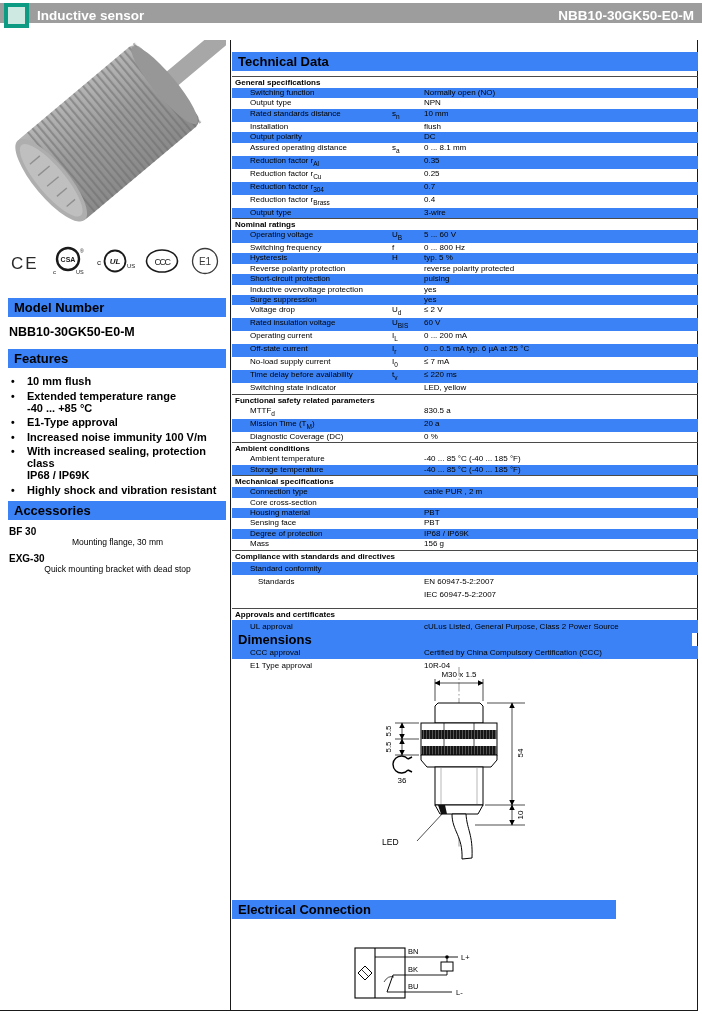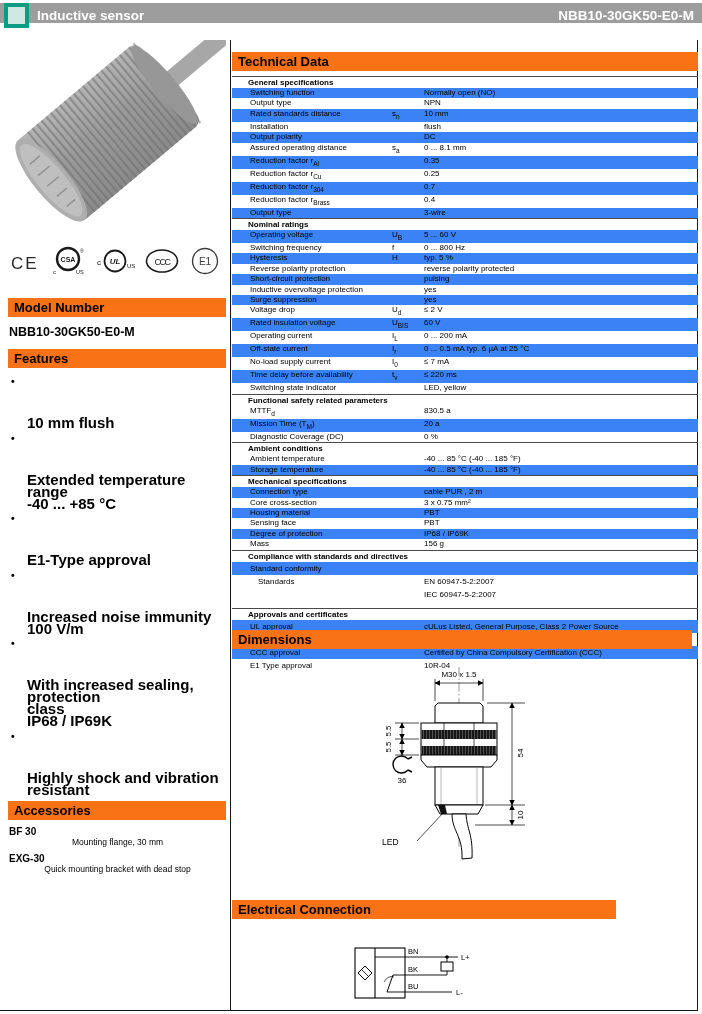--- a/index.html
+++ b/index.html
@@ -11,42 +11,42 @@
             border:4px solid #0d9b84;box-sizing:border-box;}
   .topbar-title{position:absolute;left:37px;top:0;height:26px;line-height:26px;
                 font-size:13.5px;font-weight:bold;color:#fff;}
   .topbar-model{position:absolute;right:8px;top:0;height:26px;line-height:26px;
                 font-size:13.5px;font-weight:bold;color:#fff;}
   
   .divider-v{position:absolute;left:230px;top:40px;width:1px;height:971px;background:#1a1a1a;}
   .border-r{position:absolute;left:697px;top:40px;width:1px;height:971px;background:#1a1a1a;}
   .border-b{position:absolute;left:0px;top:1010px;width:698px;height:1px;background:#1a1a1a;}
   
-  .h-bar{background:#f97316;color:#000;font-weight:bold;font-size:13px;height:19px;
+  .h-bar{background:#3b82f6;color:#000;font-weight:bold;font-size:13px;height:19px;
          line-height:19px;padding-left:6px;}
   
   .left-col{position:absolute;left:8px;top:40px;width:218px;}
   .photo{width:218px;height:196px;}
   .certs{display:flex;align-items:center;justify-content:space-between;height:40px;margin:6px 2px 0 2px;}
   .model-value{margin-top:8px;font-size:12.5px;font-weight:bold;height:14px;padding-left:1px;}
   .bar-features{margin-top:10px;}
   ul.features{list-style:none;margin:7px 0 0 0;padding:0;}
   li.feat{display:flex;margin-bottom:2.5px;}
   .bullet{flex:0 0 16px;padding-left:3px;font-size:10.5px;font-weight:bold;line-height:12px;}
-  .feat-text{font-size:15px;font-weight:bold;line-height:12px;white-space:pre-line;margin-top:42px;}
+  .feat-text{font-size:11px;font-weight:bold;line-height:12px;white-space:pre-line;}
   .bar-accessories{margin-top:5px;}
   .acc-item{margin-top:6px;padding-left:1px;}
   .acc-name{font-size:10px;font-weight:bold;line-height:11px;}
   .acc-desc{font-size:8.5px;line-height:10px;text-align:center;}
   
   .right-col{position:absolute;left:232px;top:46px;width:466px;height:968px;}
   .bar-tech{margin-top:6px;}
   #tech-sections{margin-top:5px;}
   .sec-h{border-top:1.5px solid #4a4a4a;font-weight:bold;font-size:8px;line-height:11px;
-         height:11px;padding-left:16px;box-sizing:content-box;}
+         height:11px;padding-left:3px;box-sizing:content-box;}
   .sec-h.gap{margin-top:7px;}
   .trow{display:flex;align-items:flex-start;min-height:10.4px;line-height:10.4px;font-size:8px;}
   .trow.shaded{background:#3b82f6;}
   .trow.tall{min-height:13px;line-height:13px;}
   .tlabel{flex:0 0 142px;padding-left:18px;}
   .tlabel.ind{flex:0 0 134px;padding-left:26px;}
   .tsym{flex:0 0 32px;}
   .tval{flex:1 1 auto;}
   .trow.tall .tval div{line-height:12px;padding-top:1px;}
   sub{font-size:6.5px;}
@@ -400,23 +400,20 @@
         <div class="trow shaded">
           <span class="tlabel">Connection type</span>
           <span class="tsym"></span>
           <span class="tval">
             <div>cable PUR , 2 m</div>
           </span>
         </div>
         <div class="trow">
           <span class="tlabel">Core cross-section</span>
           <span class="tsym"></span>
-          <span class="tval">
-            <div>3 x 0.75 mm²</div>
-          </span>
         </div>
         <div class="trow shaded">
           <span class="tlabel">Housing material</span>
           <span class="tsym"></span>
           <span class="tval">
             <div>PBT</div>
           </span>
         </div>
         <div class="trow">
           <span class="tlabel">Sensing face</span>

